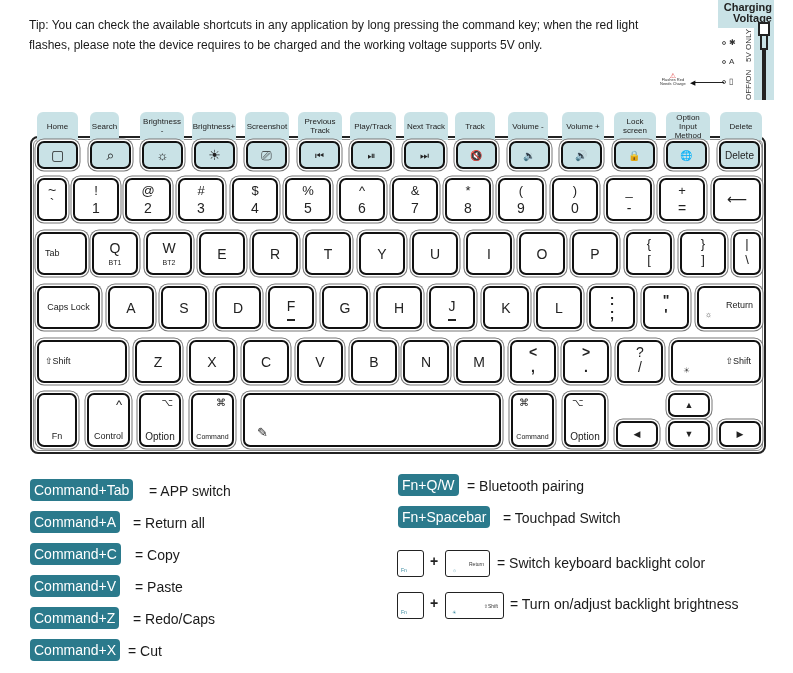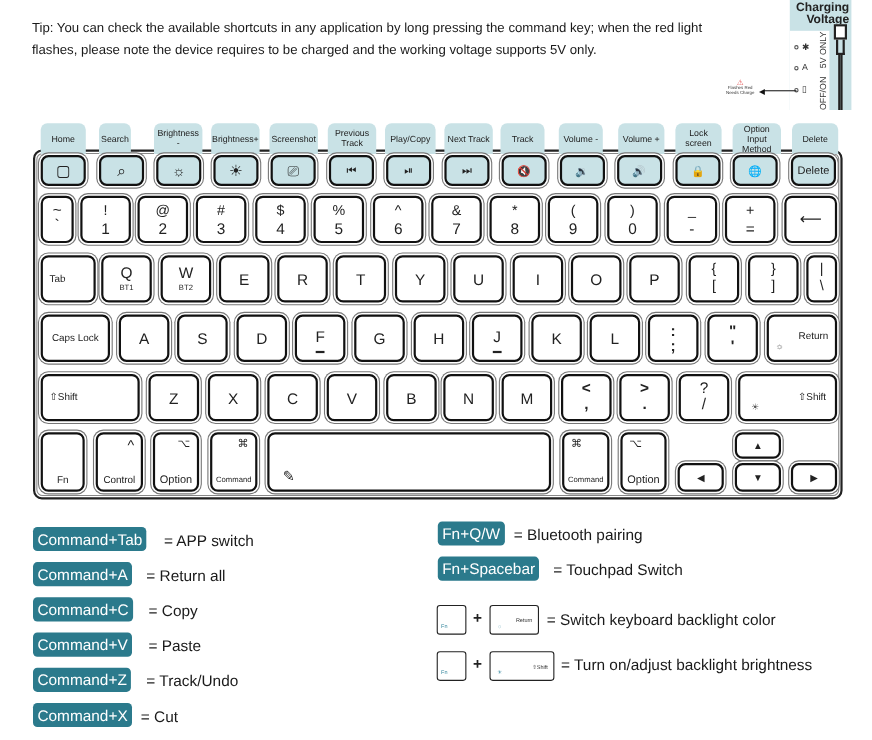--- a/index.html
+++ b/index.html
@@ -82,21 +82,21 @@
 
 <div class="kbd"></div>
 <div class="kbd-inner"></div>
 
 <div class="fn-label" style="left:37px;width:41px;">Home</div>
 <div class="fn-label" style="left:90px;width:29px;">Search</div>
 <div class="fn-label" style="left:140px;width:44px;">Brightness -</div>
 <div class="fn-label" style="left:192px;width:44px;">Brightness+</div>
 <div class="fn-label" style="left:245px;width:44px;">Screenshot</div>
 <div class="fn-label" style="left:298px;width:44px;">Previous Track</div>
-<div class="fn-label" style="left:350px;width:46px;">Play/Copy</div>
+<div class="fn-label" style="left:350px;width:46px;">Play/Track</div>
 <div class="fn-label" style="left:404px;width:44px;">Next Track</div>
 <div class="fn-label" style="left:455px;width:40px;">Track</div>
 <div class="fn-label" style="left:508px;width:40px;">Volume -</div>
 <div class="fn-label" style="left:562px;width:42px;">Volume +</div>
 <div class="fn-label" style="left:614px;width:42px;">Lock screen</div>
 <div class="fn-label" style="left:666px;width:44px;">Option Input Method</div>
 <div class="fn-label" style="left:720px;width:42px;">Delete</div>
 
 <div class="key fnkey" style="left:37px;top:141px;width:41px;height:28px;">
     <span class="c fs14" style="top:4px;">▢</span>
@@ -372,21 +372,21 @@
 
 <div class="badge" style="left:30px;top:479px;">Command+Tab</div>
 <div class="ltxt" style="left:149px;top:480px;">= APP switch</div>
 <div class="badge" style="left:30px;top:511px;">Command+A</div>
 <div class="ltxt" style="left:133px;top:512px;">= Return all</div>
 <div class="badge" style="left:30px;top:543px;">Command+C</div>
 <div class="ltxt" style="left:135px;top:544px;">= Copy</div>
 <div class="badge" style="left:30px;top:575px;">Command+V</div>
 <div class="ltxt" style="left:135px;top:576px;">= Paste</div>
 <div class="badge" style="left:30px;top:607px;">Command+Z</div>
-<div class="ltxt" style="left:133px;top:608px;">= Track/Undo</div>
+<div class="ltxt" style="left:133px;top:608px;">= Redo/Caps</div>
 <div class="badge" style="left:30px;top:639px;">Command+X</div>
 <div class="ltxt" style="left:128px;top:640px;">= Cut</div>
 
 <div class="badge" style="left:398px;top:474px;">Fn+Q/W</div>
 <div class="ltxt" style="left:467px;top:475px;">= Bluetooth pairing</div>
 <div class="badge" style="left:398px;top:506px;">Fn+Spacebar</div>
 <div class="ltxt" style="left:503px;top:507px;">= Touchpad Switch</div>
 
 <div class="minikey" style="left:397px;top:550px;width:27px;height:27px;">
     <span class="t" style="left:3px;bottom:3px;">Fn</span>

